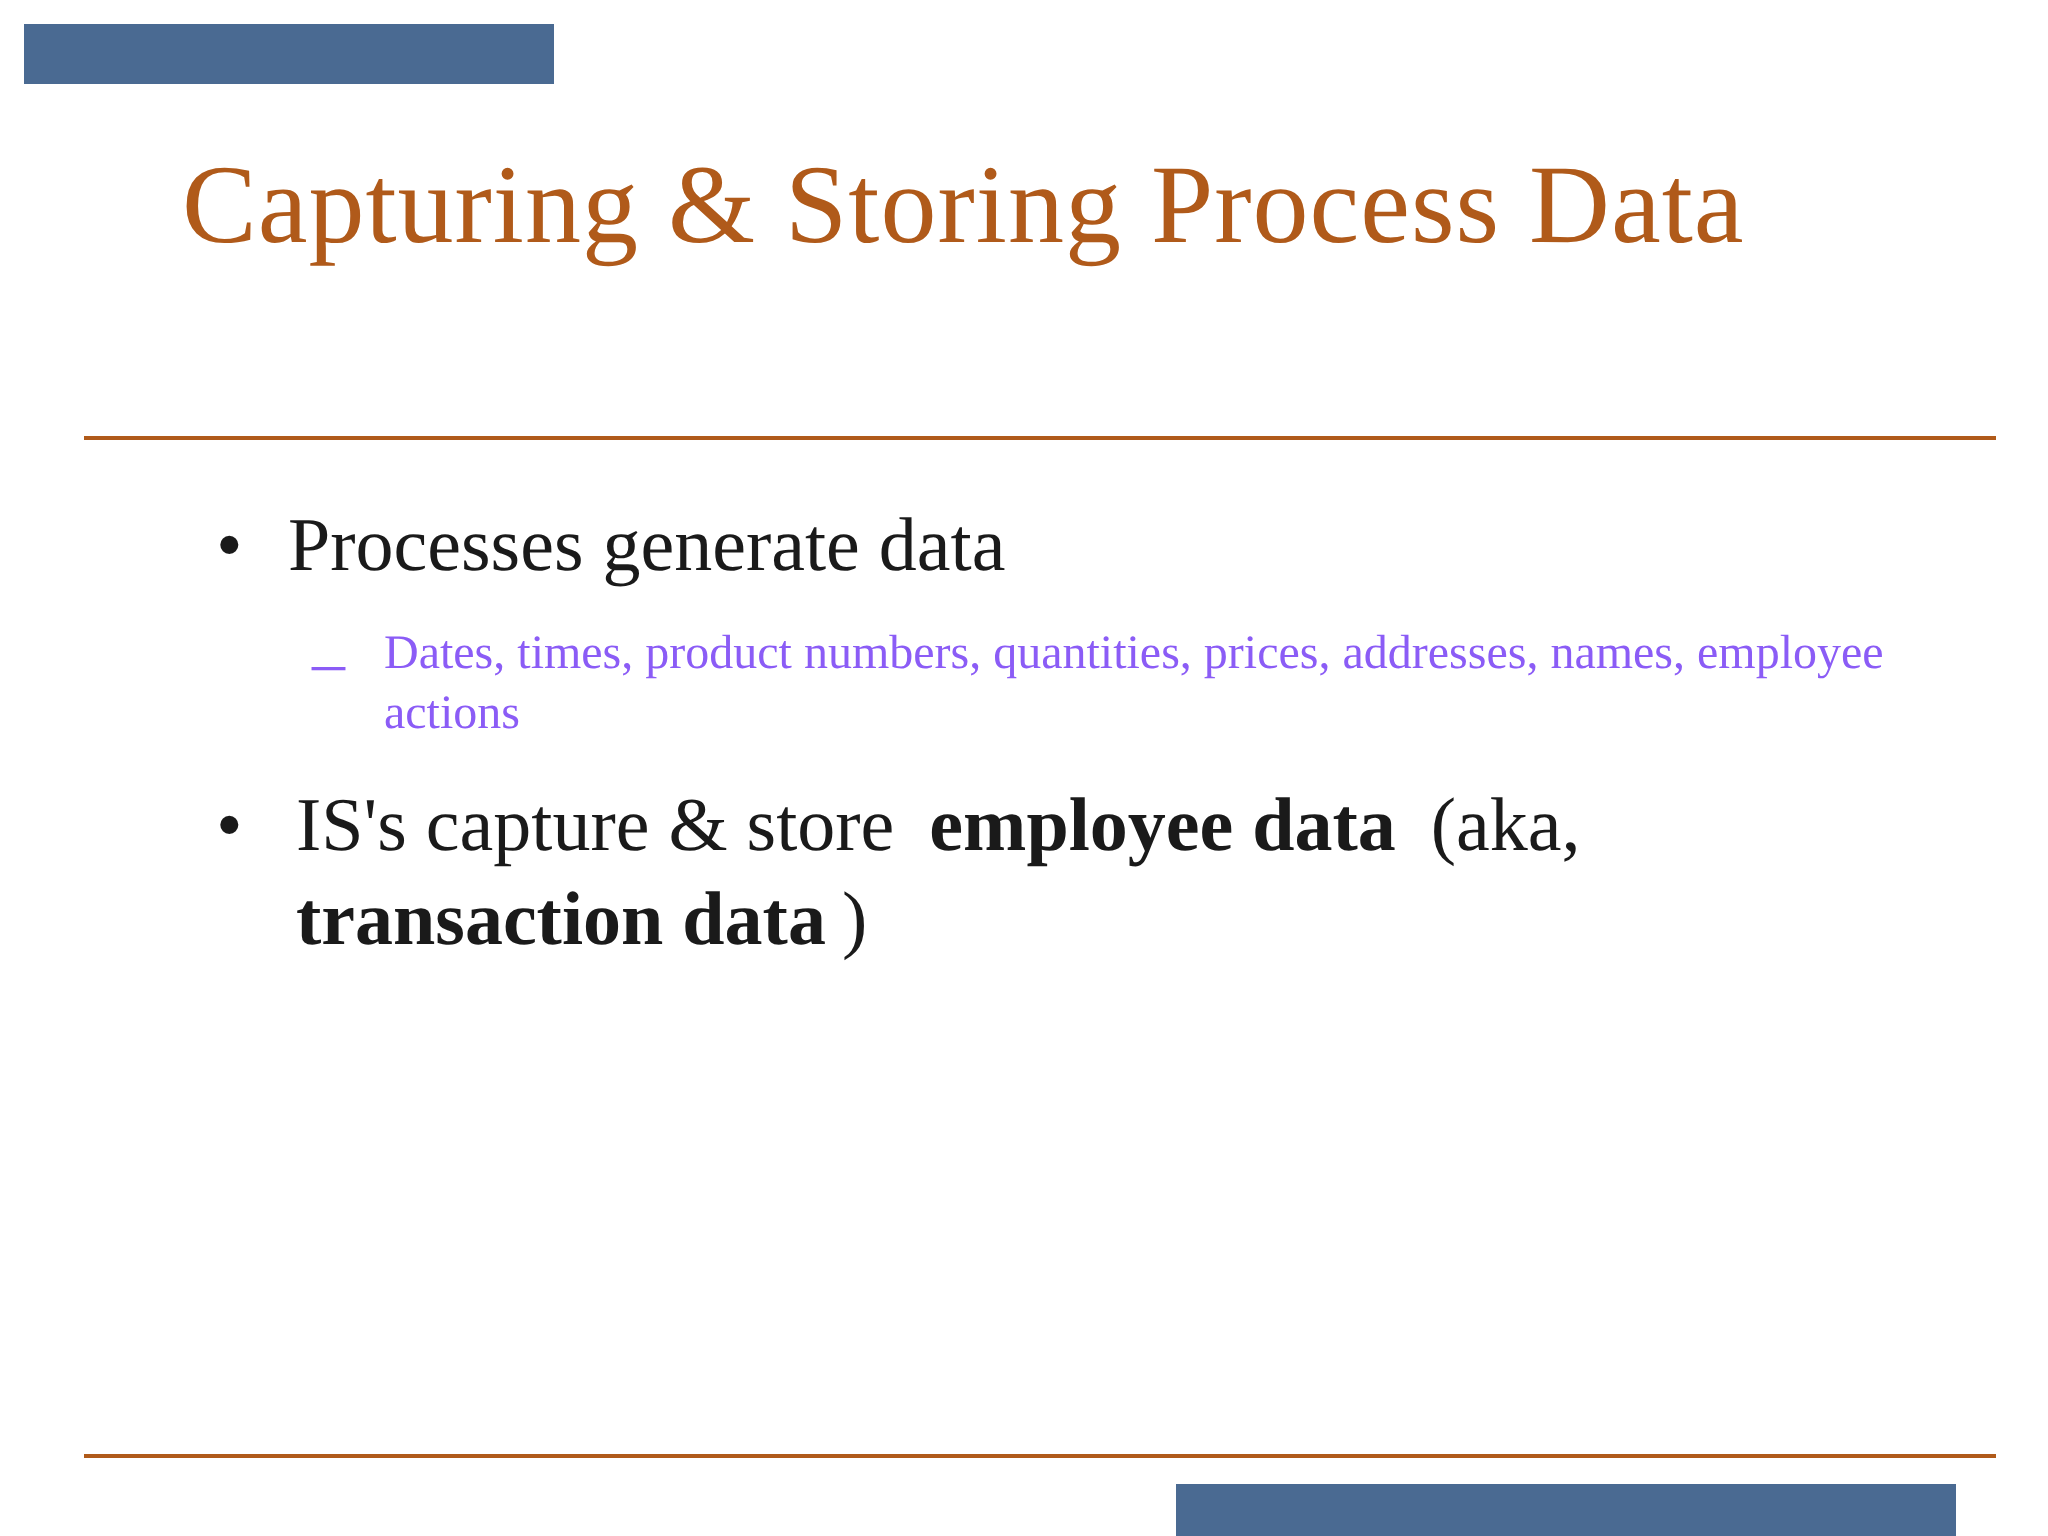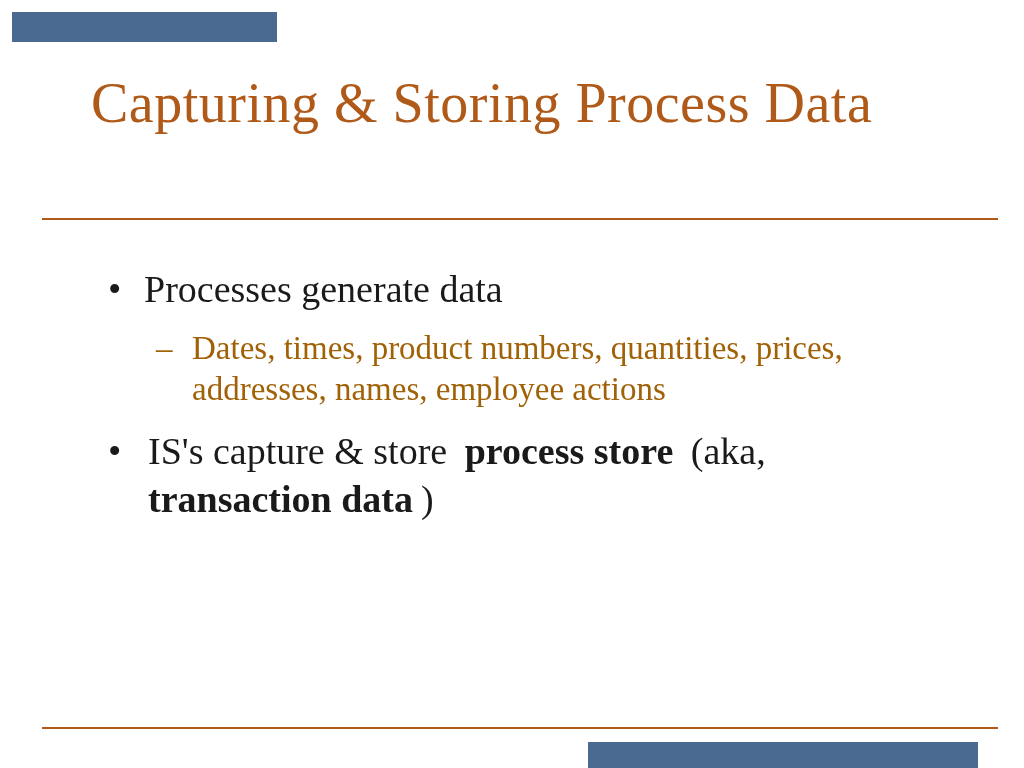--- a/index.html
+++ b/index.html
@@ -52,43 +52,43 @@
   .rule-bottom {
     position: absolute;
     top: 715px;
     left: 30px;
     right: 30px;
     height: 2px;
     background: #b05a1a;
   }
   .bullets {
     position: absolute;
-    top: 250px;
+    top: 234px;
     left: 80px;
     right: 60px;
   }
   .bullet-l1 {
     font-size: 38px;
     color: #1a1a1a;
     font-family: 'Century Schoolbook', Georgia, serif;
     line-height: 1.25;
     margin-bottom: 14px;
     padding-left: 48px;
     position: relative;
   }
   .bullet-l1::before {
     content: "•";
     position: absolute;
     left: 12px;
     top: 0;
     font-size: 38px;
   }
   .bullet-l2 {
-    font-size: 33px;
-    color: #a16207;
+    font-size: 24px;
+    color: #8b5cf6;
     font-family: 'Times New Roman', Times, serif;
     line-height: 1.25;
     margin-bottom: 18px;
     padding-left: 96px;
     position: relative;
   }
   .bullet-l2::before {
     content: "–";
     position: absolute;
     left: 60px;
@@ -105,18 +105,18 @@
 <div class="content">
   <h1 class="title">Capturing &amp; Storing Process Data</h1>
 </div>
 
 <div class="rule-top"></div>
 
 <div class="bullets">
   <div class="bullet-l1">Processes generate data</div>
   <div class="bullet-l2">Dates, times, product numbers, quantities, prices, addresses, names, employee actions</div>
   <div class="bullet-l1">
-    <span>IS's capture &amp; store </span><span class="bold">process store</span><span> (aka, </span><span class="bold">transaction data</span><span>)</span>
+    <span>IS's capture &amp; store </span><span class="bold">employee data</span><span> (aka, </span><span class="bold">transaction data</span><span>)</span>
   </div>
 </div>
 
 <div class="rule-bottom"></div>
 <div class="accent-bottom"></div>
 
 </body></html>

